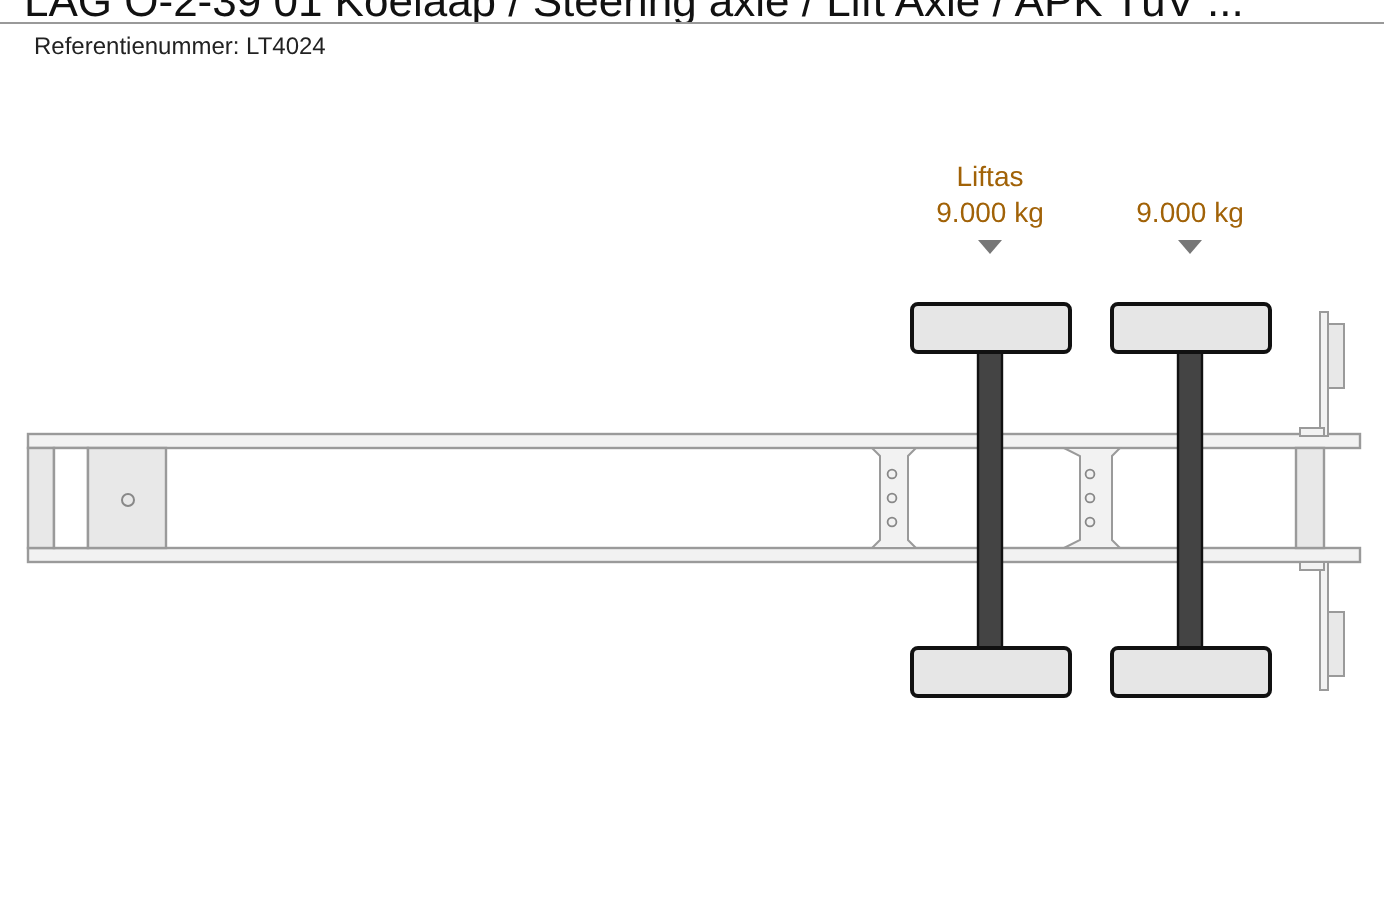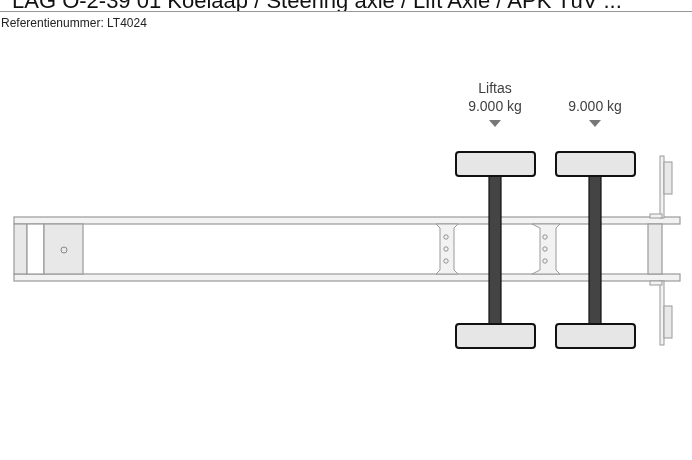--- a/index.html
+++ b/index.html
@@ -4,25 +4,25 @@
   <style>
     html, body { margin: 0; padding: 0; background: #ffffff; }
     body { width: 692px; height: 460px; position: relative; overflow: hidden; font-family: "Liberation Sans", sans-serif; color: #111; }
     .title {
       position: absolute; left: 12px; top: -10px; width: 680px;
       font-size: 22px; white-space: nowrap; overflow: hidden; color: #111;
       line-height: 22px;
     }
     .title-rule { position: absolute; left: 0; top: 11px; width: 692px; height: 1px; background: #999; }
     .ref {
-      position: absolute; left: 1px; top: 16px; font-size: 12px; color: #222;
+      position: absolute; left: 17px; top: 16px; font-size: 12px; color: #222;
     }
     .diagram { position: absolute; left: 0; top: 0; width: 692px; height: 460px; }
     .axle-label {
-      position: absolute; font-size: 14px; color: #404040; text-align: center; width: 100px; line-height: 18px;
+      position: absolute; font-size: 14px; color: #a16207; text-align: center; width: 100px; line-height: 18px;
     }
   </style>
 </head>
 <body>
 
 <div class="title">LAG O-2-39 01 Koelaap / Steering axle / Lift Axle / APK TüV ...</div>
 <div class="title-rule"></div>
 <div class="ref">Referentienummer: LT4024</div>
 
 <svg class="diagram" viewBox="0 0 692 460" xmlns="http://www.w3.org/2000/svg">

